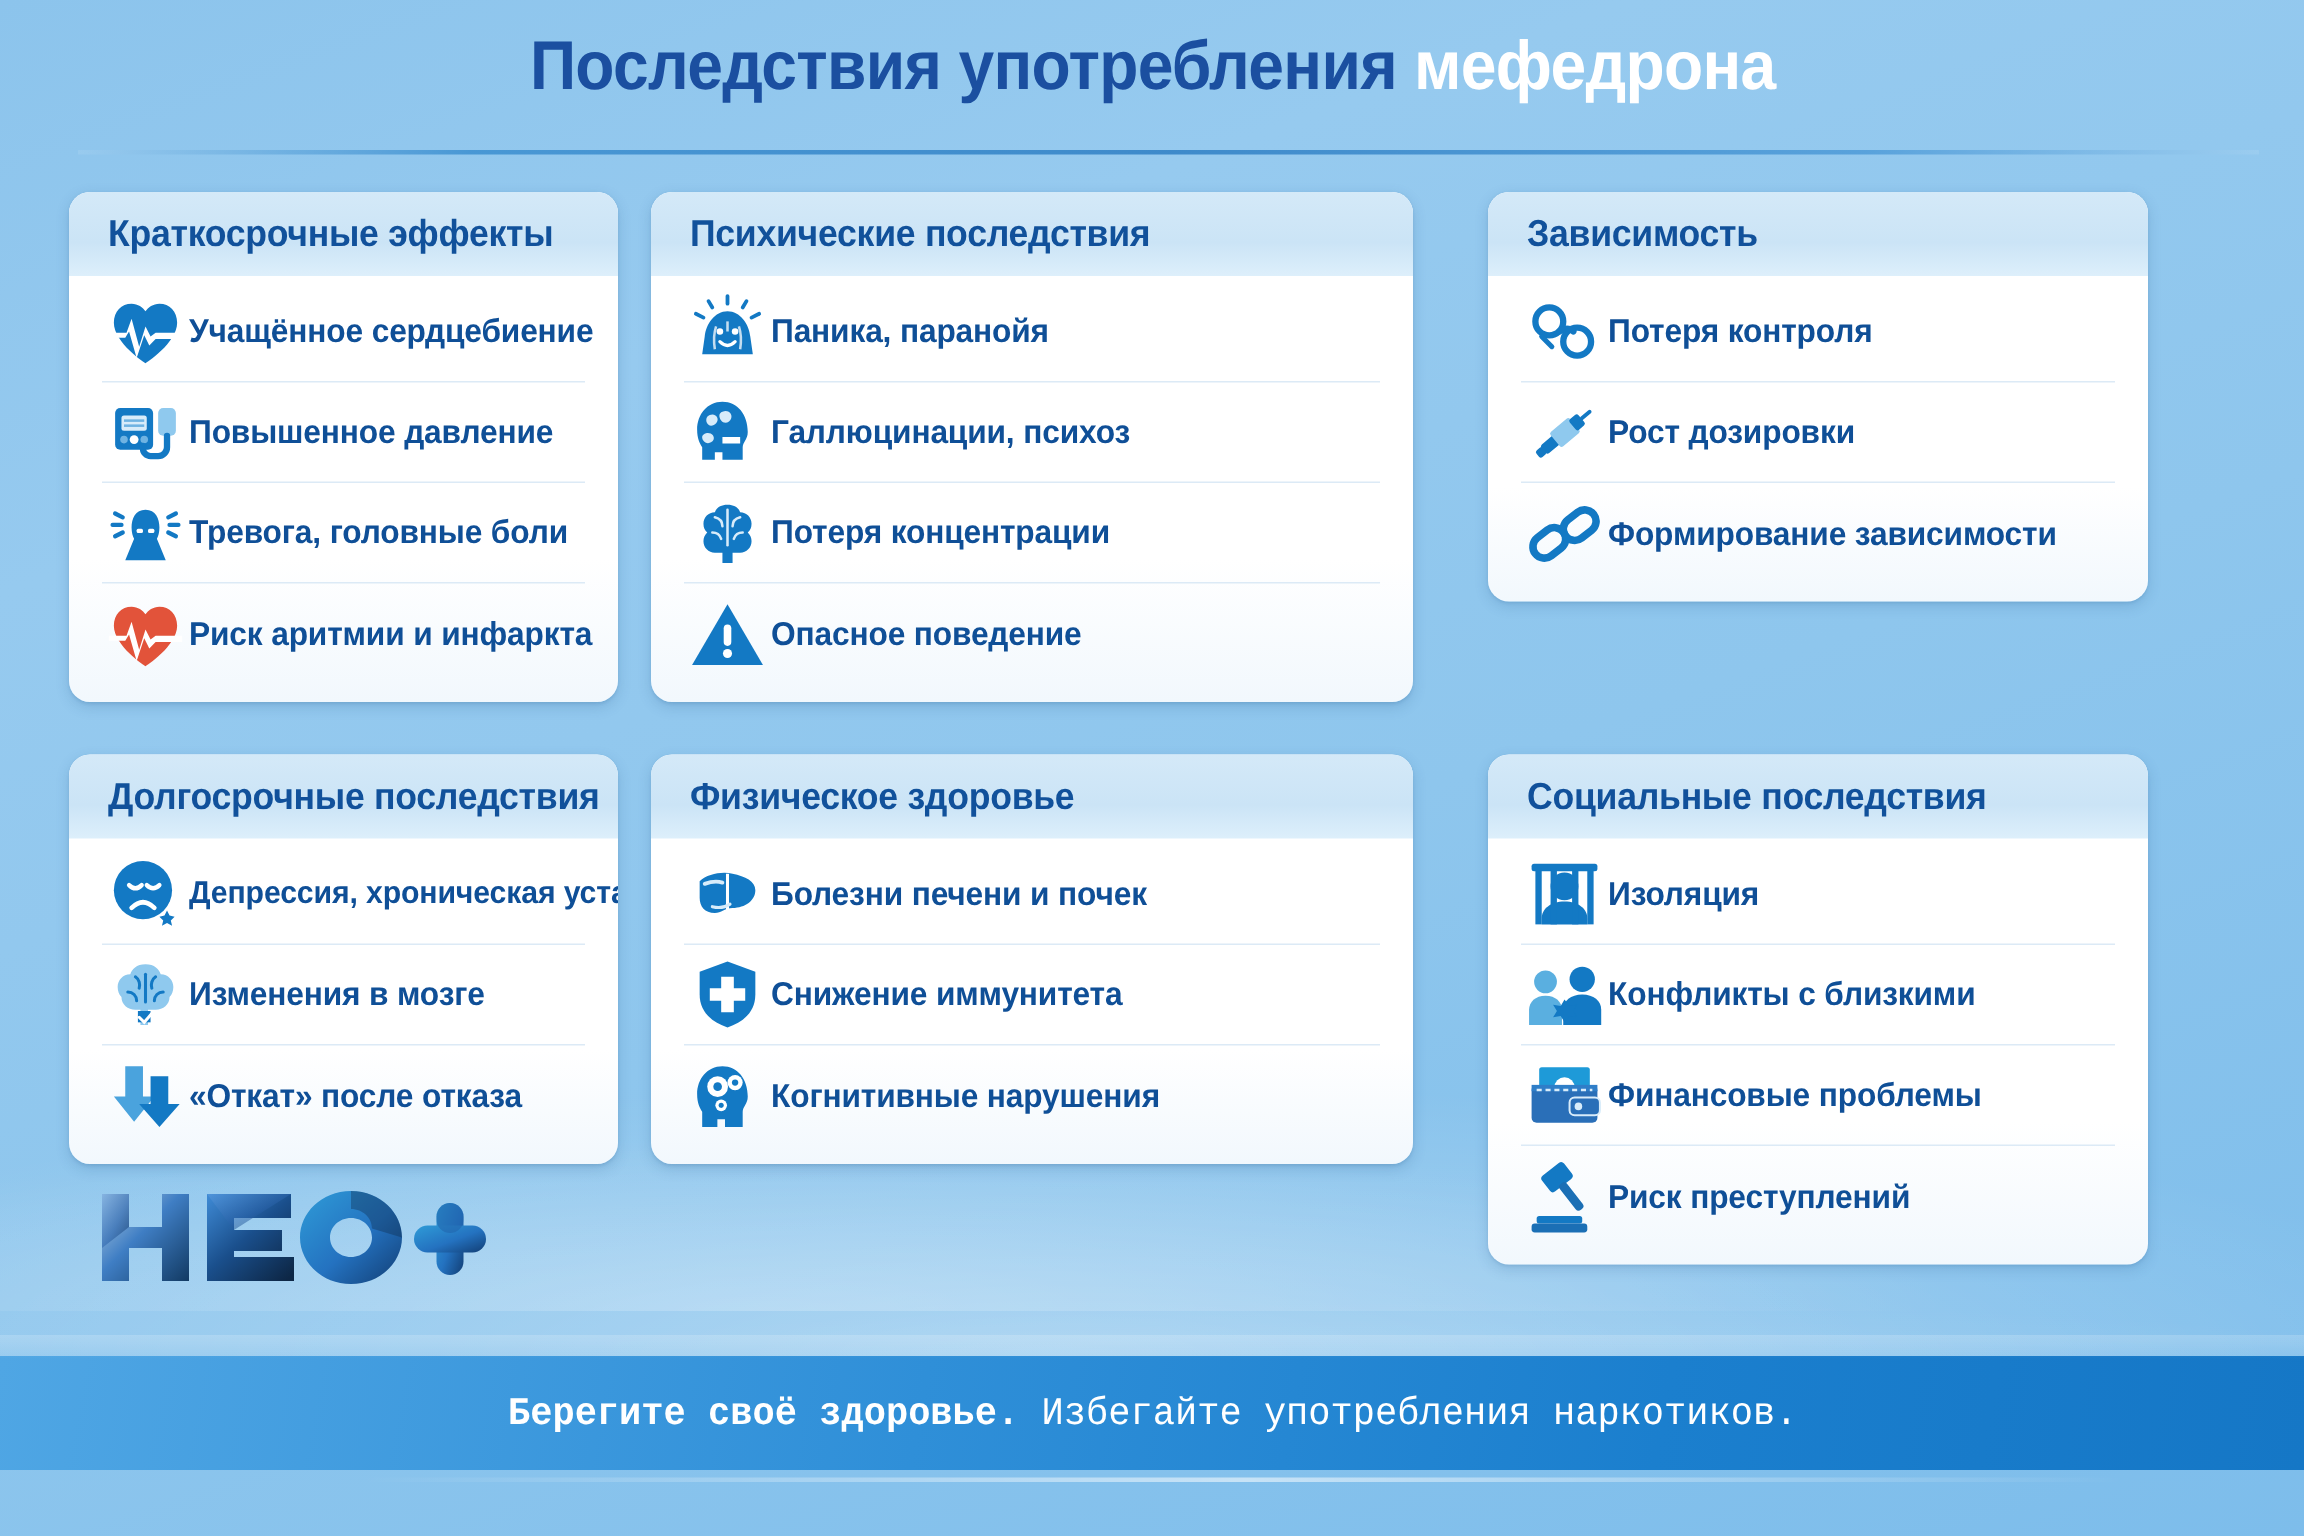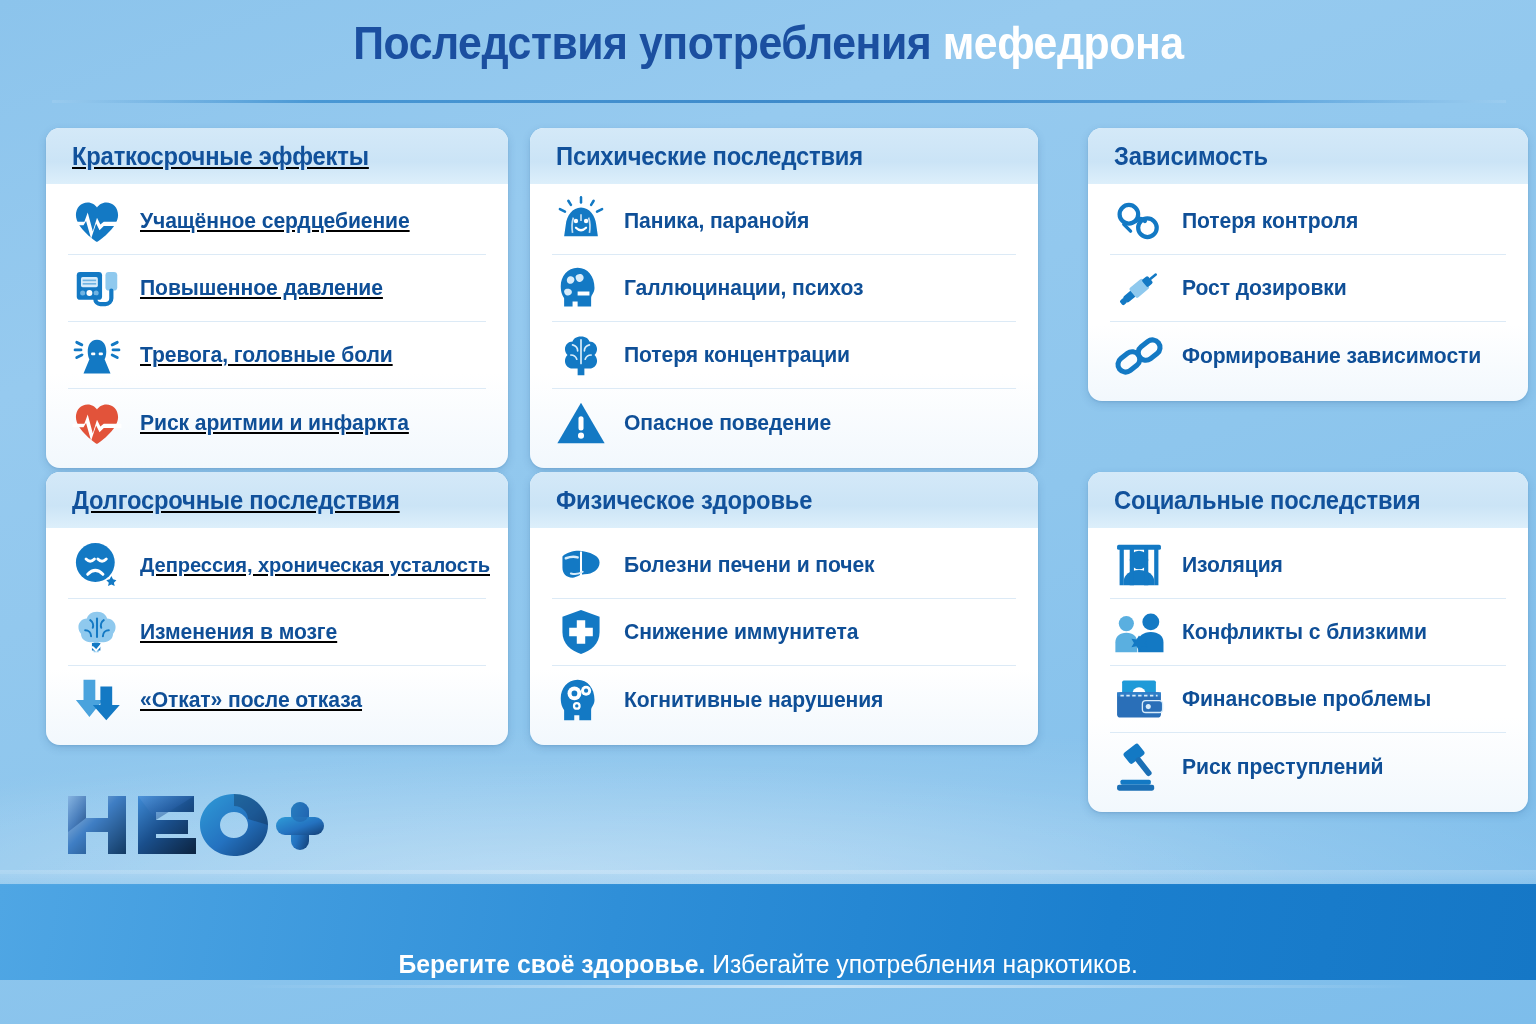--- a/index.html
+++ b/index.html
@@ -25,61 +25,61 @@
   .title .t1{color:#1b4fa0;}
   .title .t2{color:#ffffff;}
   .divider{position:absolute;top:100px;left:52px;right:30px;height:3px;
     background:linear-gradient(to right, rgba(255,255,255,.1), #3c8fd0 18%, #2f7fc4 50%, #4e9bd8 82%, rgba(255,255,255,.1));
     opacity:.85;}
 
   
   .grid{position:absolute;top:128px;left:0;right:0;}
   .row{display:flex;gap:0;}
   .col{position:relative;}
-  .c1{margin-left:46px;width:462px;text-decoration:underline;}
+  .c1{margin-left:46px;width:366px;}
   .c2{margin-left:22px;width:508px;}
   .c3{margin-left:22px;width:468px;padding-left:28px;}
 
   .card{
     background:linear-gradient(to bottom,#ffffff 0%,#ffffff 72%,#f2f8fd 100%);
     border-radius:14px;
     box-shadow:0 3px 9px rgba(28,80,132,.18), 0 1px 2px rgba(28,80,132,.12);
     overflow:hidden;
   }
   .card-head{
     background:linear-gradient(to bottom,#d4e9f8 0%,#cbe4f6 60%,#ddeffb 100%);
     padding:14px 26px 13px 26px;
   }
   .card-head h2{
     color:#11519b;font-size:25px;font-weight:bold;letter-spacing:-.2px;
     transform:scaleX(.95);transform-origin:left center;white-space:nowrap;
   }
   .card-body{padding:4px 22px 12px 22px;}
   .item{
-    display:flex;align-items:center;gap:14px;
+    display:flex;align-items:center;
     min-height:67px;
     border-bottom:1px solid #dceaf6;
   }
   .item:last-child{border-bottom:none;}
   .item .ico{flex:0 0 58px;height:58px;display:flex;align-items:center;justify-content:center;}
   .item .ico svg{width:54px;height:54px;display:block;}
   .item .lbl{
     color:#0f4f97;font-size:22px;font-weight:600;letter-spacing:-.1px;
     transform:scaleX(.96);transform-origin:left center;white-space:nowrap;
   }
 
   
   .logo{position:absolute;left:62px;top:788px;height:74px;display:flex;align-items:center;}
   .logo svg{height:74px;}
 
   
   .footer-band{
-    position:absolute;left:0;right:0;bottom:44px;height:96px;
+    position:absolute;left:0;right:0;bottom:44px;height:76px;
     background:linear-gradient(100deg,#4fa6e4 0%,#2f8fd8 40%,#1b7fce 72%,#1577c6 100%);
-    display:flex;align-items:flex-end;justify-content:center;
+    display:flex;align-items:center;justify-content:center;font-family:Liberation Mono, monospace;
   }
   .footer-band:before{content:"";position:absolute;left:0;right:0;top:-14px;height:16px;
     background:linear-gradient(to bottom, rgba(255,255,255,.18), rgba(255,255,255,0));}
   .footer-text{font-size:26px;color:#ffffff;white-space:nowrap;transform:scaleX(.95);}
   .footer-text .b{font-weight:bold;}
   .footer-text .n{font-weight:normal;}
   .footer-line{position:absolute;left:240px;right:120px;bottom:36px;height:3px;
     background:linear-gradient(to right, rgba(255,255,255,0), rgba(255,255,255,.55), rgba(255,255,255,0));}
 </style>
 </head>
@@ -288,21 +288,21 @@
             </span>
             <span class="lbl">Формирование зависимости</span>
           </div>
 
         </div>
       </div>
     </div>
 
   </div>
 
-  <div class="row" style="margin-top:4px;">
+  <div class="row" style="margin-top:35px;">
 
     <div class="col c1">
       <div class="card">
         <div class="card-head">
           <h2>Долгосрочные последствия</h2>
         </div>
         <div class="card-body">
 
           <div class="item">
             <span class="ico">

